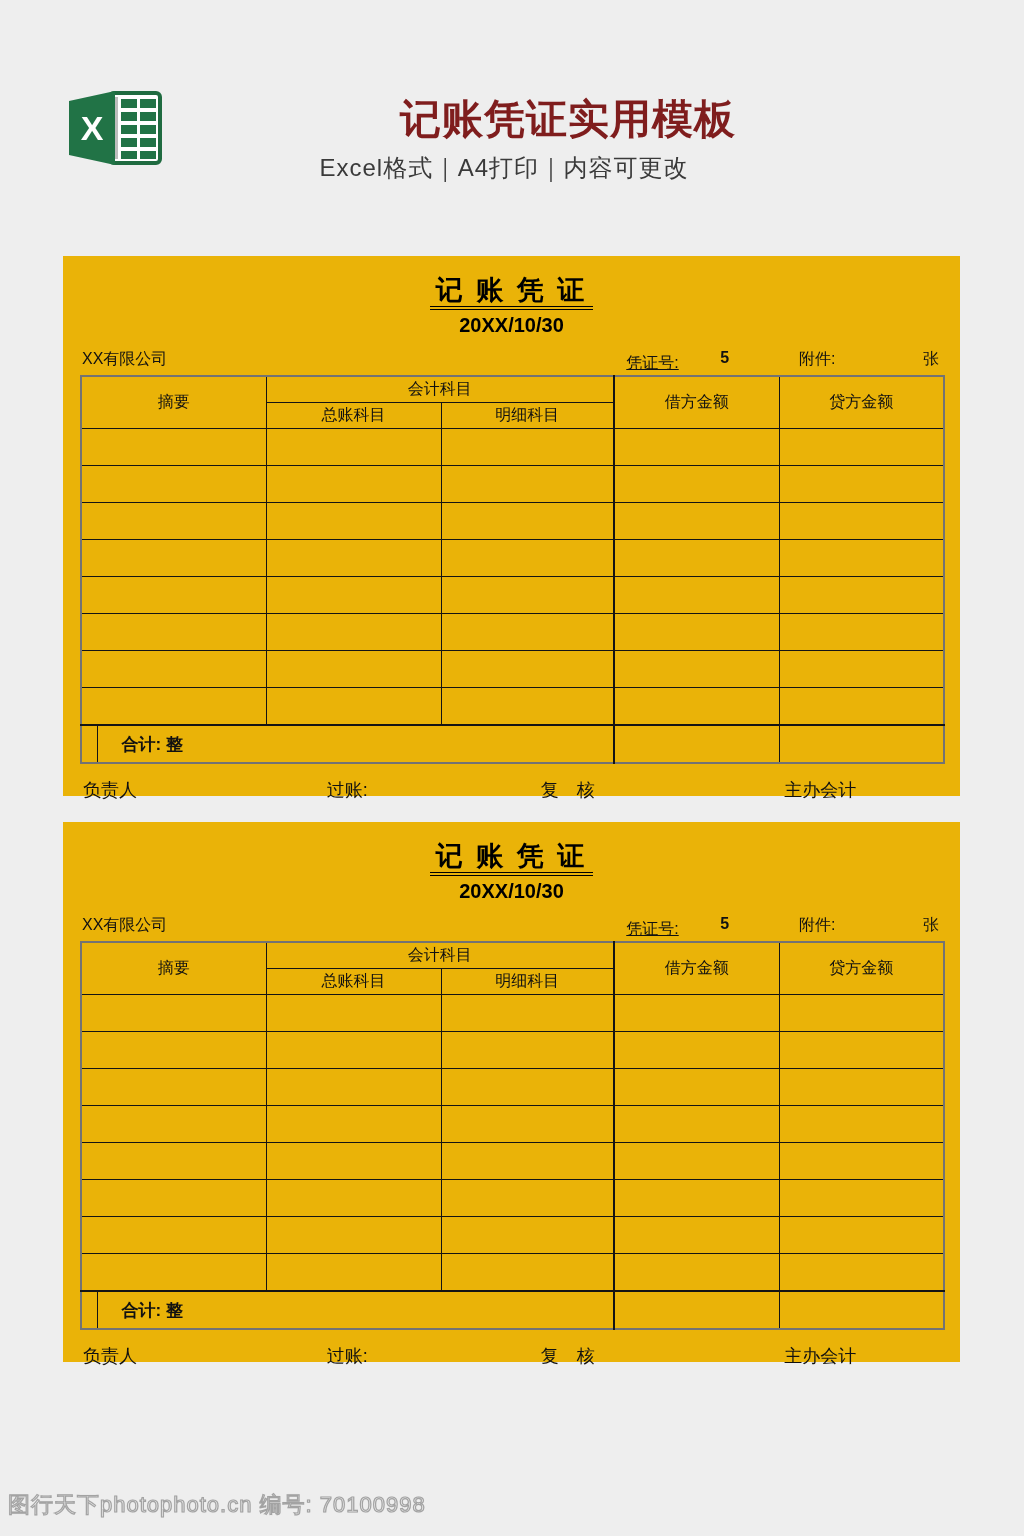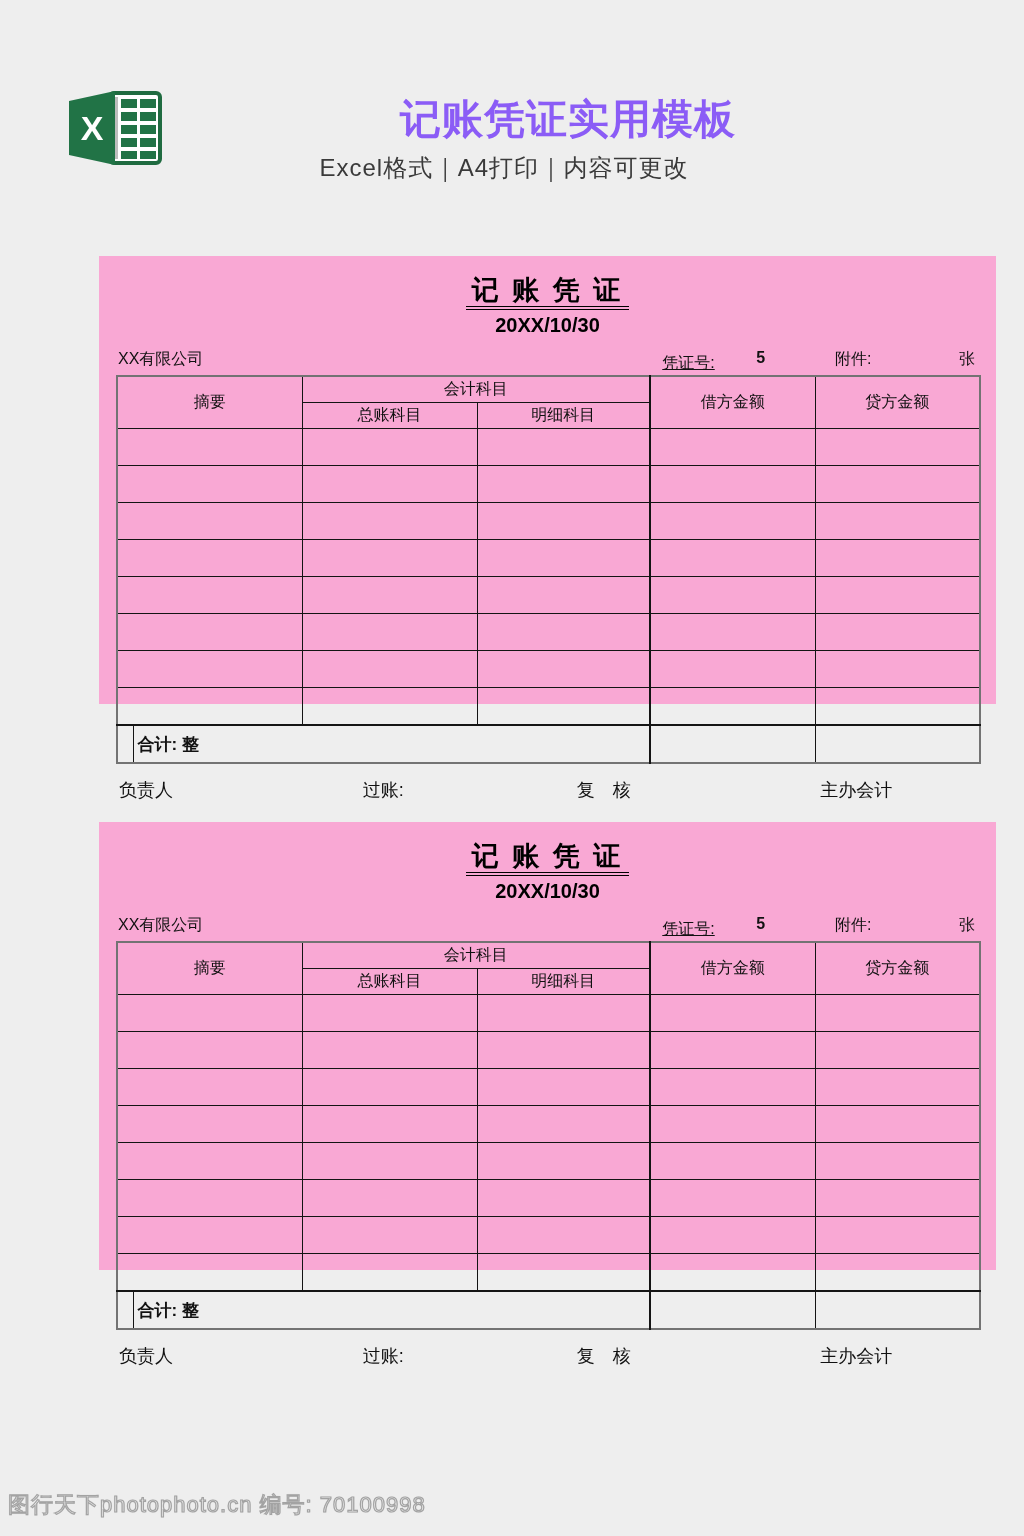--- a/index.html
+++ b/index.html
@@ -10,31 +10,31 @@
     color:#111;
     overflow:hidden;
   }
   
   .topbar{position:absolute;top:0;left:0;width:1024px;height:210px;}
   .excel-logo{position:absolute;left:66px;top:88px;width:98px;height:80px;}
   .main-title{
     position:absolute;top:92px;left:0;width:1024px;
     padding-left:112px;box-sizing:border-box;
     text-align:center;font-size:41px;font-weight:bold;
-    color:#8b5cf6;letter-spacing:1px;
+    color:#7f1d1d;letter-spacing:1px;
   }
   .subtitle{
     position:absolute;top:152px;left:0;width:896px;
     padding-left:112px;box-sizing:border-box;
     text-align:center;font-size:24px;color:#3a3a3a;letter-spacing:1px;
   }
   
   .card{
-    position:absolute;left:63px;width:897px;height:448px;
-    background:#f9a8d4;box-sizing:border-box;padding:0 17px;margin-left:36px;
+    position:absolute;left:63px;width:897px;height:540px;
+    background:#eab308;box-sizing:border-box;padding:0 17px;
   }
   .card-1{top:256px;}
   .card-2{top:822px;}
   .v-title{
     margin-top:16px;text-align:center;
     font-size:27px;font-weight:bold;letter-spacing:3px;color:#000;
   }
   .v-title .u{border-bottom:4px double #000;padding:0 6px 1px 6px;}
   .v-date{text-align:center;font-size:20px;margin-top:6px;color:#000;font-weight:bold;}
   .v-meta{position:relative;height:22px;margin-top:12px;font-size:16px;}
@@ -51,21 +51,21 @@
   table.voucher th,table.voucher td{
     border:1px solid #141414;padding:0;font-weight:normal;
     font-size:16px;text-align:center;vertical-align:middle;
     overflow:hidden;
   }
   table.voucher thead th{height:25px;}
   table.voucher tbody td{height:36px;}
   .col-debit{border-left:2px solid #141414 !important;}
   tr.total-row td{height:27px;border-top:2px solid #141414;}
   tr.total-row .t-label{
-    text-align:left;font-weight:bold;padding-left:4px;font-size:17px;
+    text-align:left;font-weight:bold;padding-left:24px;font-size:17px;
   }
   
   .v-sign{position:relative;height:26px;margin-top:14px;font-size:18px;}
   .v-sign span{position:absolute;top:0;white-space:pre;}
   .v-sign .s0{left:3px;}
   .v-sign .s1{left:28.6%;}
   .v-sign .s2{left:53.4%;}
   .v-sign .s3{left:81.6%;}
   
   .watermark{

